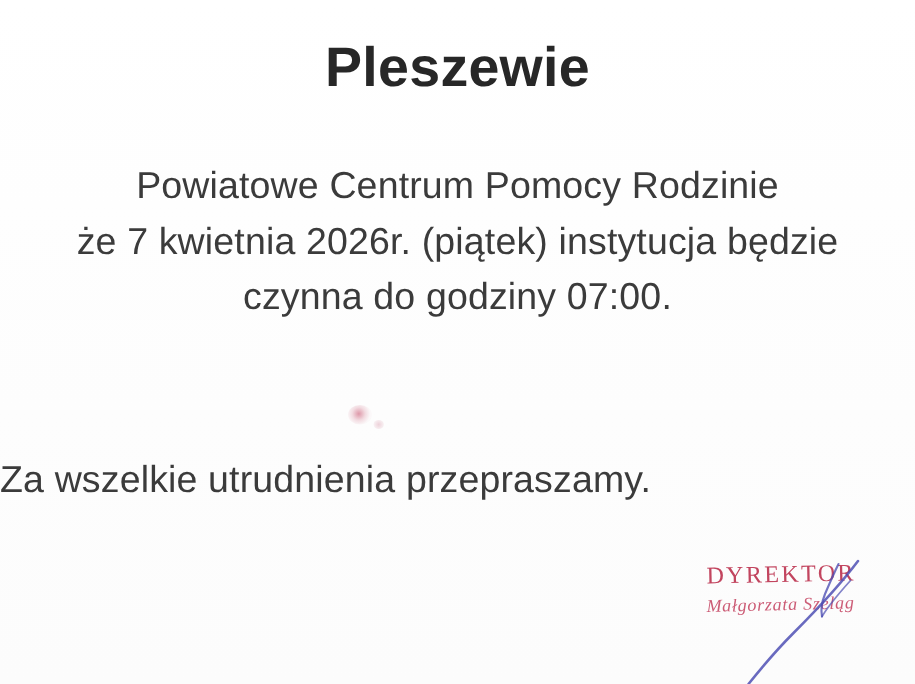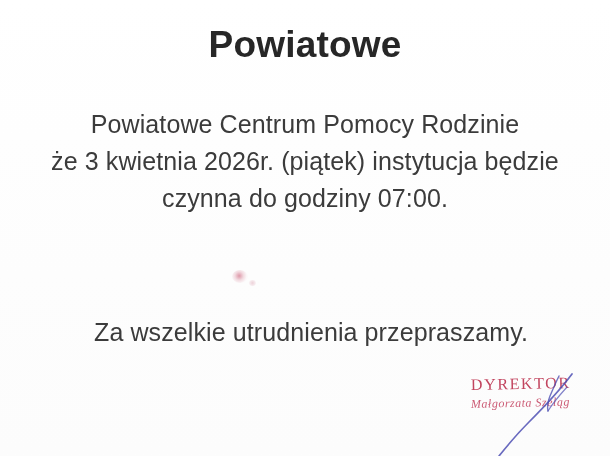--- a/index.html
+++ b/index.html
@@ -51,27 +51,26 @@
   }
   .body-line {
     display: block;
     white-space: nowrap;
   }
   .closing-block {
     position: absolute;
     top: 302px;
     left: 0;
     width: 528px;
-    text-align: right;
+    text-align: left;
     color: #3b3b3b;
     font-size: 25px;
     line-height: 37px;
     letter-spacing: 0.1px;
     white-space: nowrap;
-    margin-top: 12px;
   }
   
   .smudge {
     position: absolute;
     left: 232px;
     top: 270px;
     width: 16px;
     height: 13px;
     border-radius: 50%;
     background: radial-gradient(circle at 45% 45%, rgba(196,70,100,0.55) 0%, rgba(214,130,150,0.28) 38%, rgba(235,200,210,0.10) 66%, rgba(255,255,255,0) 100%);
@@ -130,25 +129,25 @@
     pointer-events: none;
   }
 </style>
 </head>
 <body>
 
 <div id="notice">
 
   <div class="paper-tint"></div>
 
-  <div class="title">Powiatowe</div>
+  <div class="title">Pleszewie</div>
 
   <div class="body-block">
     <span class="body-line">Powiatowe Centrum Pomocy Rodzinie</span>
-    <span class="body-line">że 3 kwietnia 2026r. (piątek) instytucja będzie</span>
+    <span class="body-line">że 7 kwietnia 2026r. (piątek) instytucja będzie</span>
     <span class="body-line">czynna do godziny 07:00.</span>
   </div>
 
   <div class="closing-block">Za wszelkie utrudnienia przepraszamy.</div>
 
   <div class="smudge"></div>
   <div class="smudge2"></div>
 
   <div class="stamp">
     <div class="stamp-role">DYREKTOR</div>

